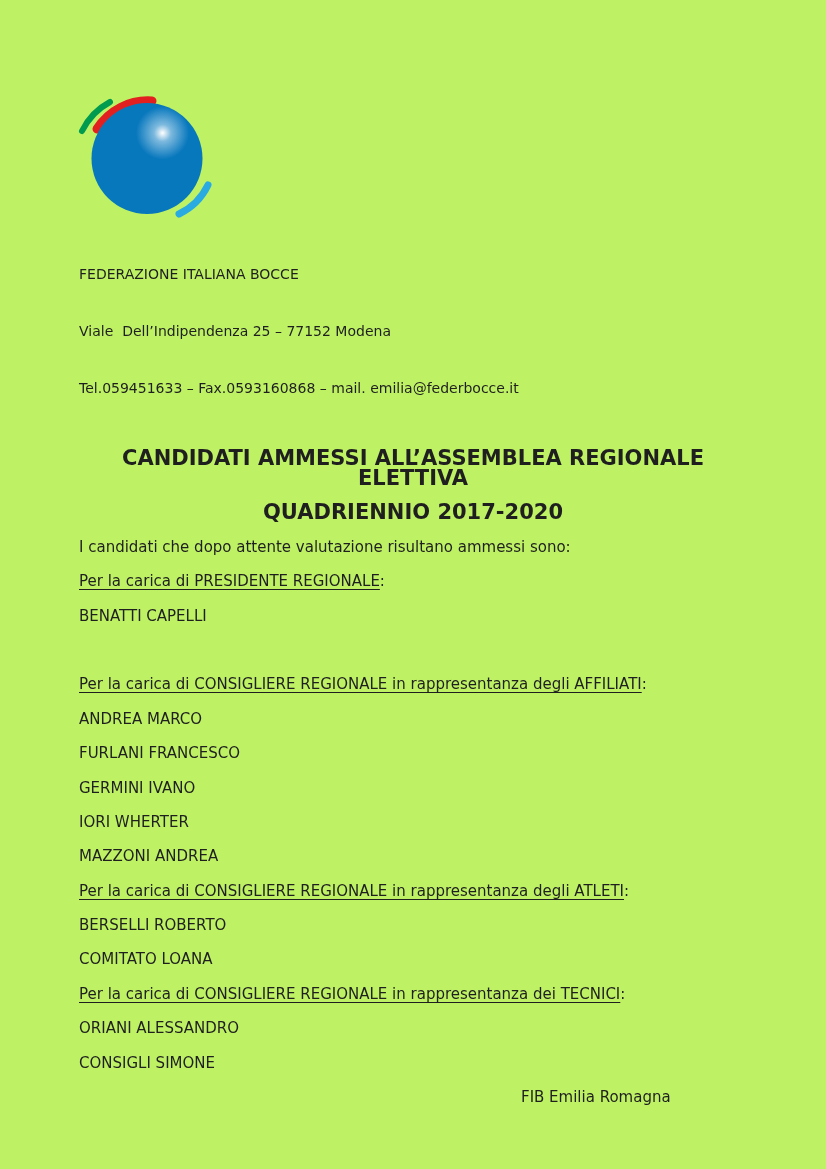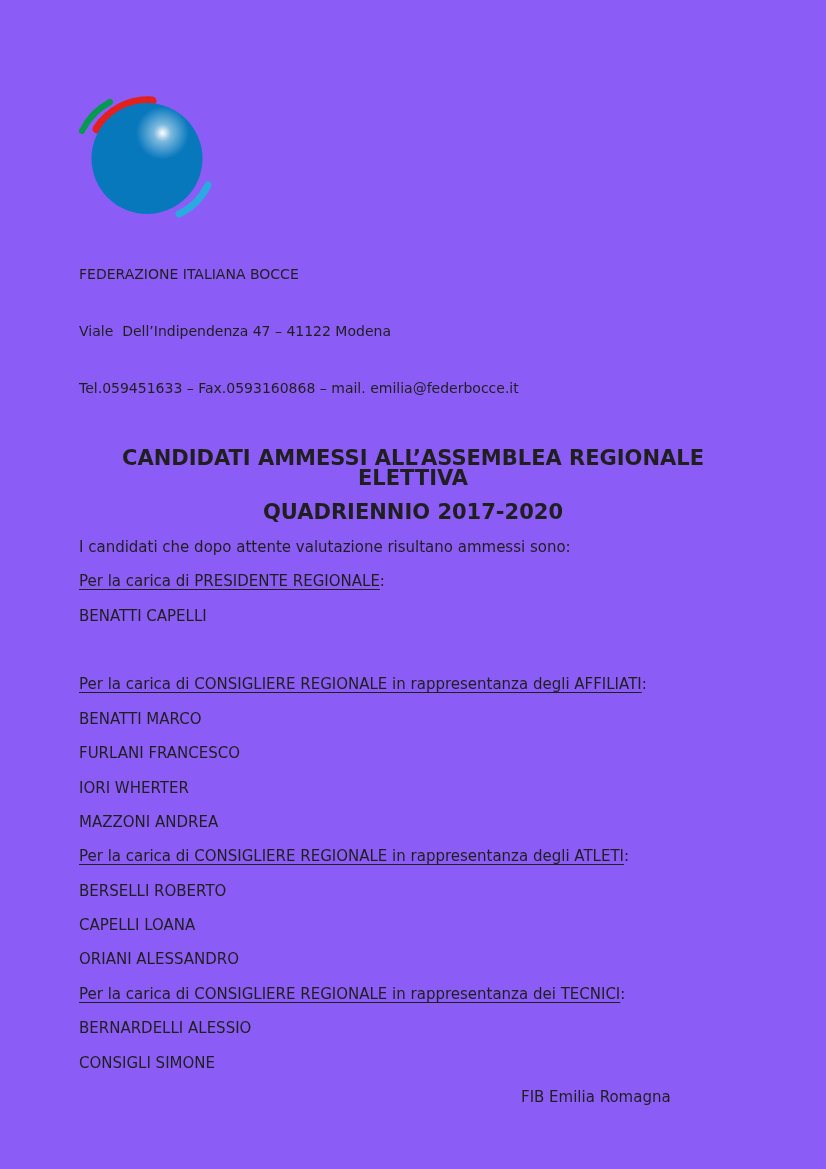--- a/index.html
+++ b/index.html
@@ -1,21 +1,21 @@
 <!DOCTYPE html>
 <html style="--c-sphere: #0878BD; --c-sphere-soft: #7db9de; --c-sphere-edge: #0a6fb0; --c-green: #009B4E; --c-red: #E2201F; --c-lightblue: #29ABE2; --c-ink: #1f1f1f;"><head>
 <meta charset="utf-8">
 <style>
   html, body { margin: 0; padding: 0; background: #e9e9e9; }
   .page {
     position: relative;
     width: 826px;
     height: 1169px;
     margin: 0 auto;
-    background: #8b5cf6;
+    background: #bef264;
     overflow: hidden;
     font-family: "DejaVu Sans", "Liberation Sans", sans-serif;
     color: var(--c-ink, #1f1f1f);
   }
   .logo {
     position: absolute;
     left: 60px;
     top: 85px;
     width: 170px;
     height: 145px;
@@ -74,43 +74,43 @@
     <path class="arc-green" d="M 82,131 A 66,66 0 0 1 110,102" stroke-width="6"></path>
     <path class="arc-red" d="M 97,129 A 60,60 0 0 1 152,101" stroke-width="9"></path>
     <circle cx="147" cy="158.5" r="55.5" fill="url(#sphereGrad)"></circle>
     <path class="arc-blue" d="M 179,214 A 62,62 0 0 0 208,185" stroke-width="7"></path>
   </svg>
 
   <div class="content">
 
     <div class="hdr">
       <p>FEDERAZIONE ITALIANA BOCCE</p>
-      <p>Viale  Dell’Indipendenza 47 – 41122 Modena</p>
+      <p>Viale  Dell’Indipendenza 25 – 77152 Modena</p>
       <p>Tel.059451633 – Fax.0593160868 – mail. emilia@federbocce.it</p>
     </div>
 
     <p class="para title-line">CANDIDATI AMMESSI ALL’ASSEMBLEA REGIONALE ELETTIVA</p>
     <p class="para title-line">QUADRIENNIO 2017-2020</p>
 
     <p class="para">I candidati che dopo attente valutazione risultano ammessi sono:</p>
 
     <div>
         <p class="para"><span class="u">Per la carica di PRESIDENTE REGIONALE</span><span>:</span></p>
         <p class="para">BENATTI CAPELLI</p>
         <p class="para blank"></p>
         <p class="para"><span class="u">Per la carica di CONSIGLIERE REGIONALE in rappresentanza degli AFFILIATI</span><span>:</span></p>
-        <p class="para">BENATTI MARCO</p>
+        <p class="para">ANDREA MARCO</p>
         <p class="para">FURLANI FRANCESCO</p>
+        <p class="para">GERMINI IVANO</p>
         <p class="para">IORI WHERTER</p>
         <p class="para">MAZZONI ANDREA</p>
         <p class="para"><span class="u">Per la carica di CONSIGLIERE REGIONALE in rappresentanza degli ATLETI</span><span>:</span></p>
         <p class="para">BERSELLI ROBERTO</p>
-        <p class="para">CAPELLI LOANA</p>
+        <p class="para">COMITATO LOANA</p>
+        <p class="para"><span class="u">Per la carica di CONSIGLIERE REGIONALE in rappresentanza dei TECNICI</span><span>:</span></p>
         <p class="para">ORIANI ALESSANDRO</p>
-        <p class="para"><span class="u">Per la carica di CONSIGLIERE REGIONALE in rappresentanza dei TECNICI</span><span>:</span></p>
-        <p class="para">BERNARDELLI ALESSIO</p>
         <p class="para">CONSIGLI SIMONE</p>
       </div>
 
     <p class="para sig">FIB Emilia Romagna</p>
 
   </div>
 </div>
 
 </body></html>

